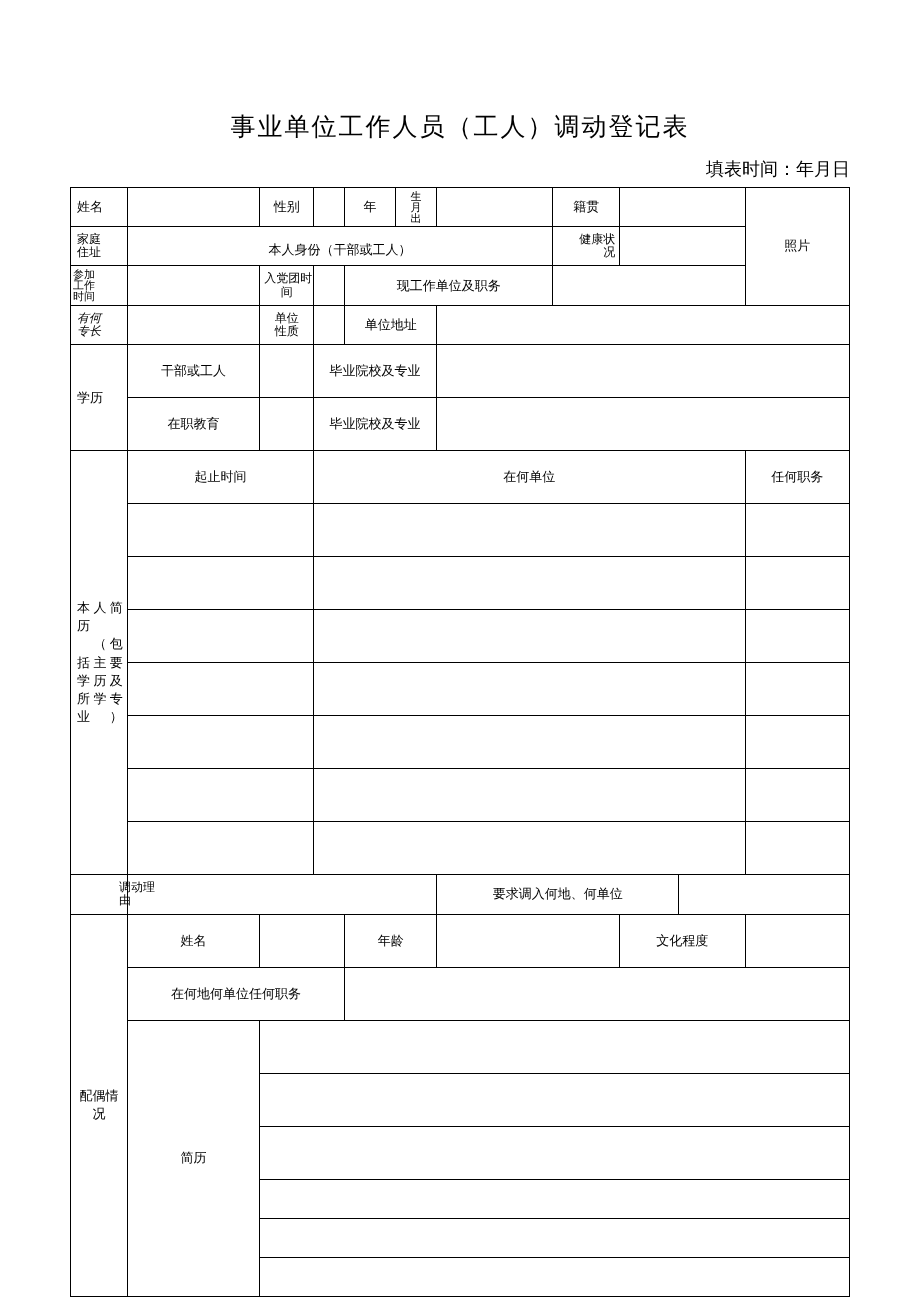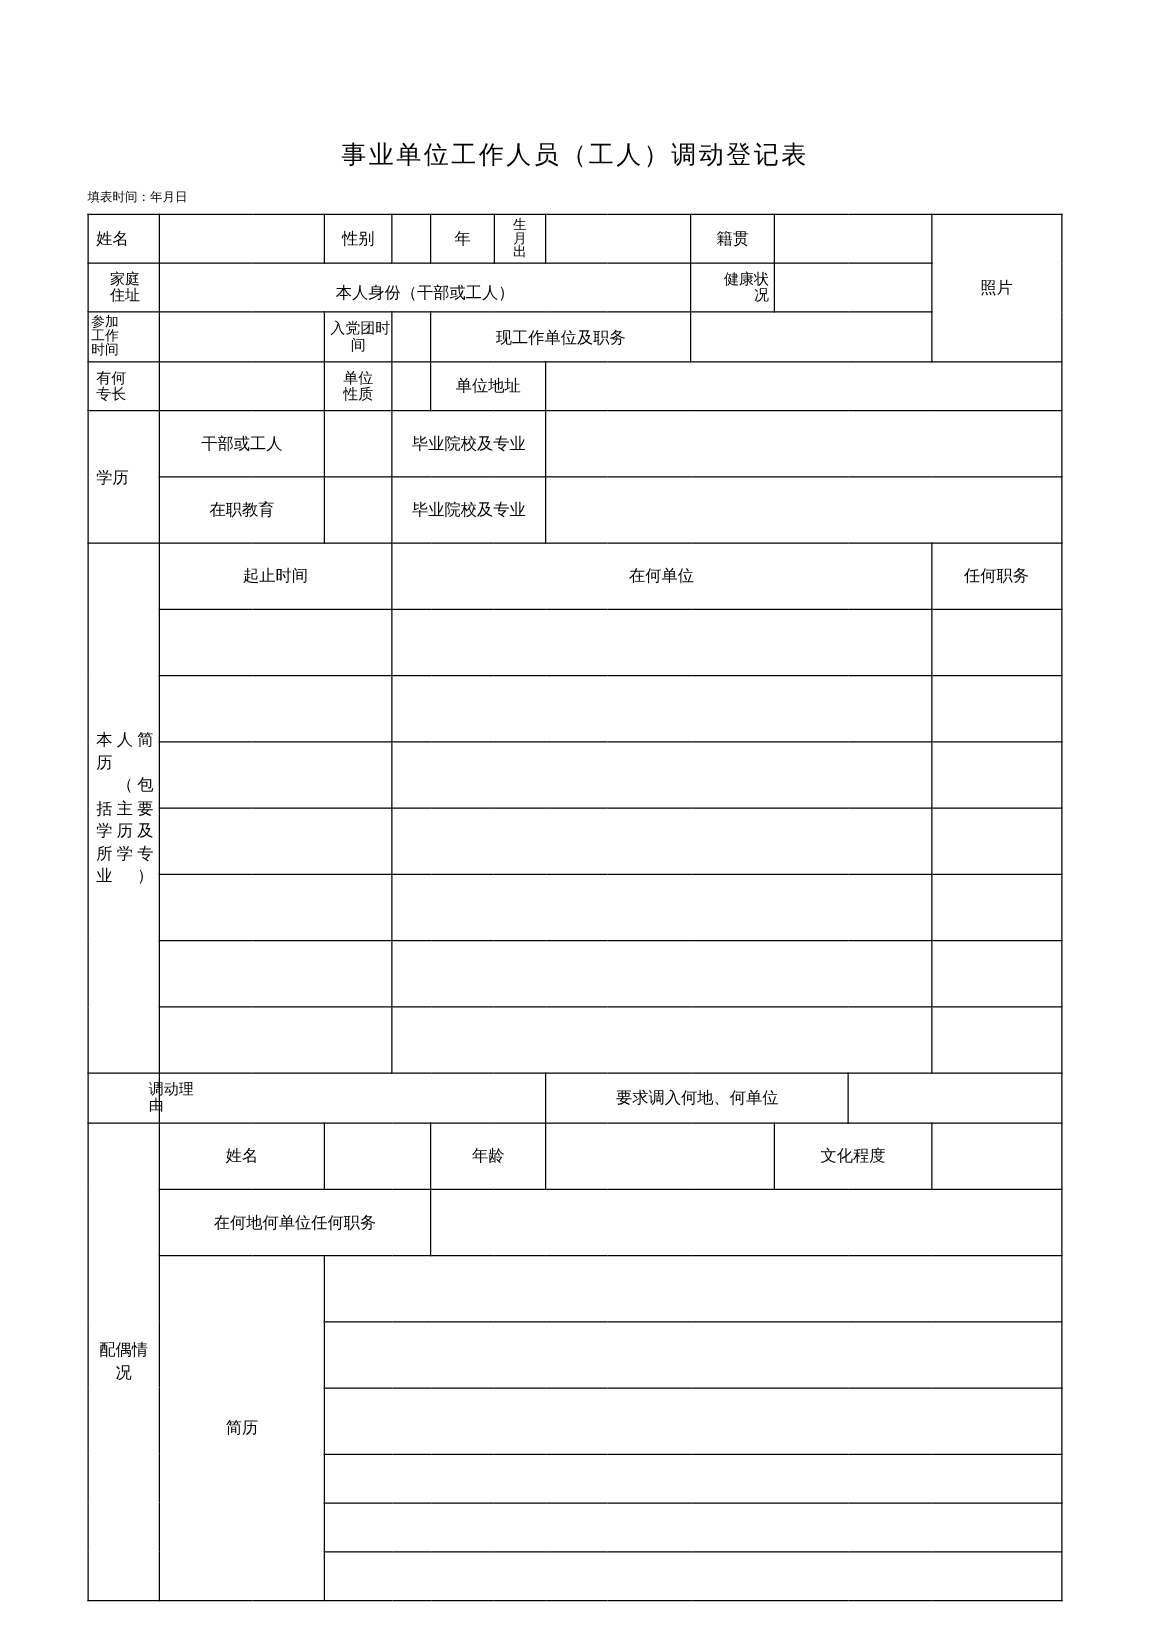--- a/index.html
+++ b/index.html
@@ -5,28 +5,28 @@
     body {
       font-family: "SimSun", "宋体", serif;
       margin: 0;
       padding: 50px 70px;
       background: #fff;
       font-size: 14px;
       color: #000;
     }
     h1 {
       text-align: center;
-      font-size: 20px;
+      font-size: 25px;
       font-weight: normal;
       margin: 60px 0 14px 0;
       letter-spacing: 2px;
     }
     .subtitle {
-      text-align: left;
-      font-size: 10px;
+      text-align: right;
+      font-size: 18px;
       margin-bottom: 6px;
     }
     table {
       border-collapse: collapse;
       width: 100%;
       table-layout: fixed;
     }
     td {
       border: 1px solid #000;
       padding: 6px 4px;
@@ -77,42 +77,42 @@
   <td class="vsm" style="white-space:pre;">生
 月
 出</td>
   <td colspan="2"></td>
   <td>籍贯</td>
   <td colspan="2"></td>
   <td rowspan="3">照片</td>
 </tr>
 
 <tr>
-  <td class="left sm" style="white-space:pre;text-align:center;">家庭
+  <td class="left sm" style="white-space:pre;">家庭
 住址</td>
   <td colspan="8" style="vertical-align:bottom;">本人身份（干部或工人）</td>
   <td class="sm left" style="white-space:pre;text-align:right;">健康状
 况</td>
   <td colspan="2"></td>
 </tr>
 
 <tr>
   <td class="left vsm" style="white-space:pre;">参加
 工作
 时间</td>
   <td colspan="2"></td>
   <td class="sm" style="white-space:pre;">入党团时
 间</td>
   <td></td>
   <td colspan="4">现工作单位及职务</td>
   <td colspan="3"></td>
 </tr>
 
 <tr>
-  <td class="left sm" style="white-space:pre;">有何
+  <td class="left sm" style="white-space:pre;font-style:italic;">有何
 专长</td>
   <td colspan="2"></td>
   <td class="sm" style="white-space:pre;">单位
 性质</td>
   <td></td>
   <td colspan="2">单位地址</td>
   <td colspan="6"></td>
 </tr>
 
 <tr>

